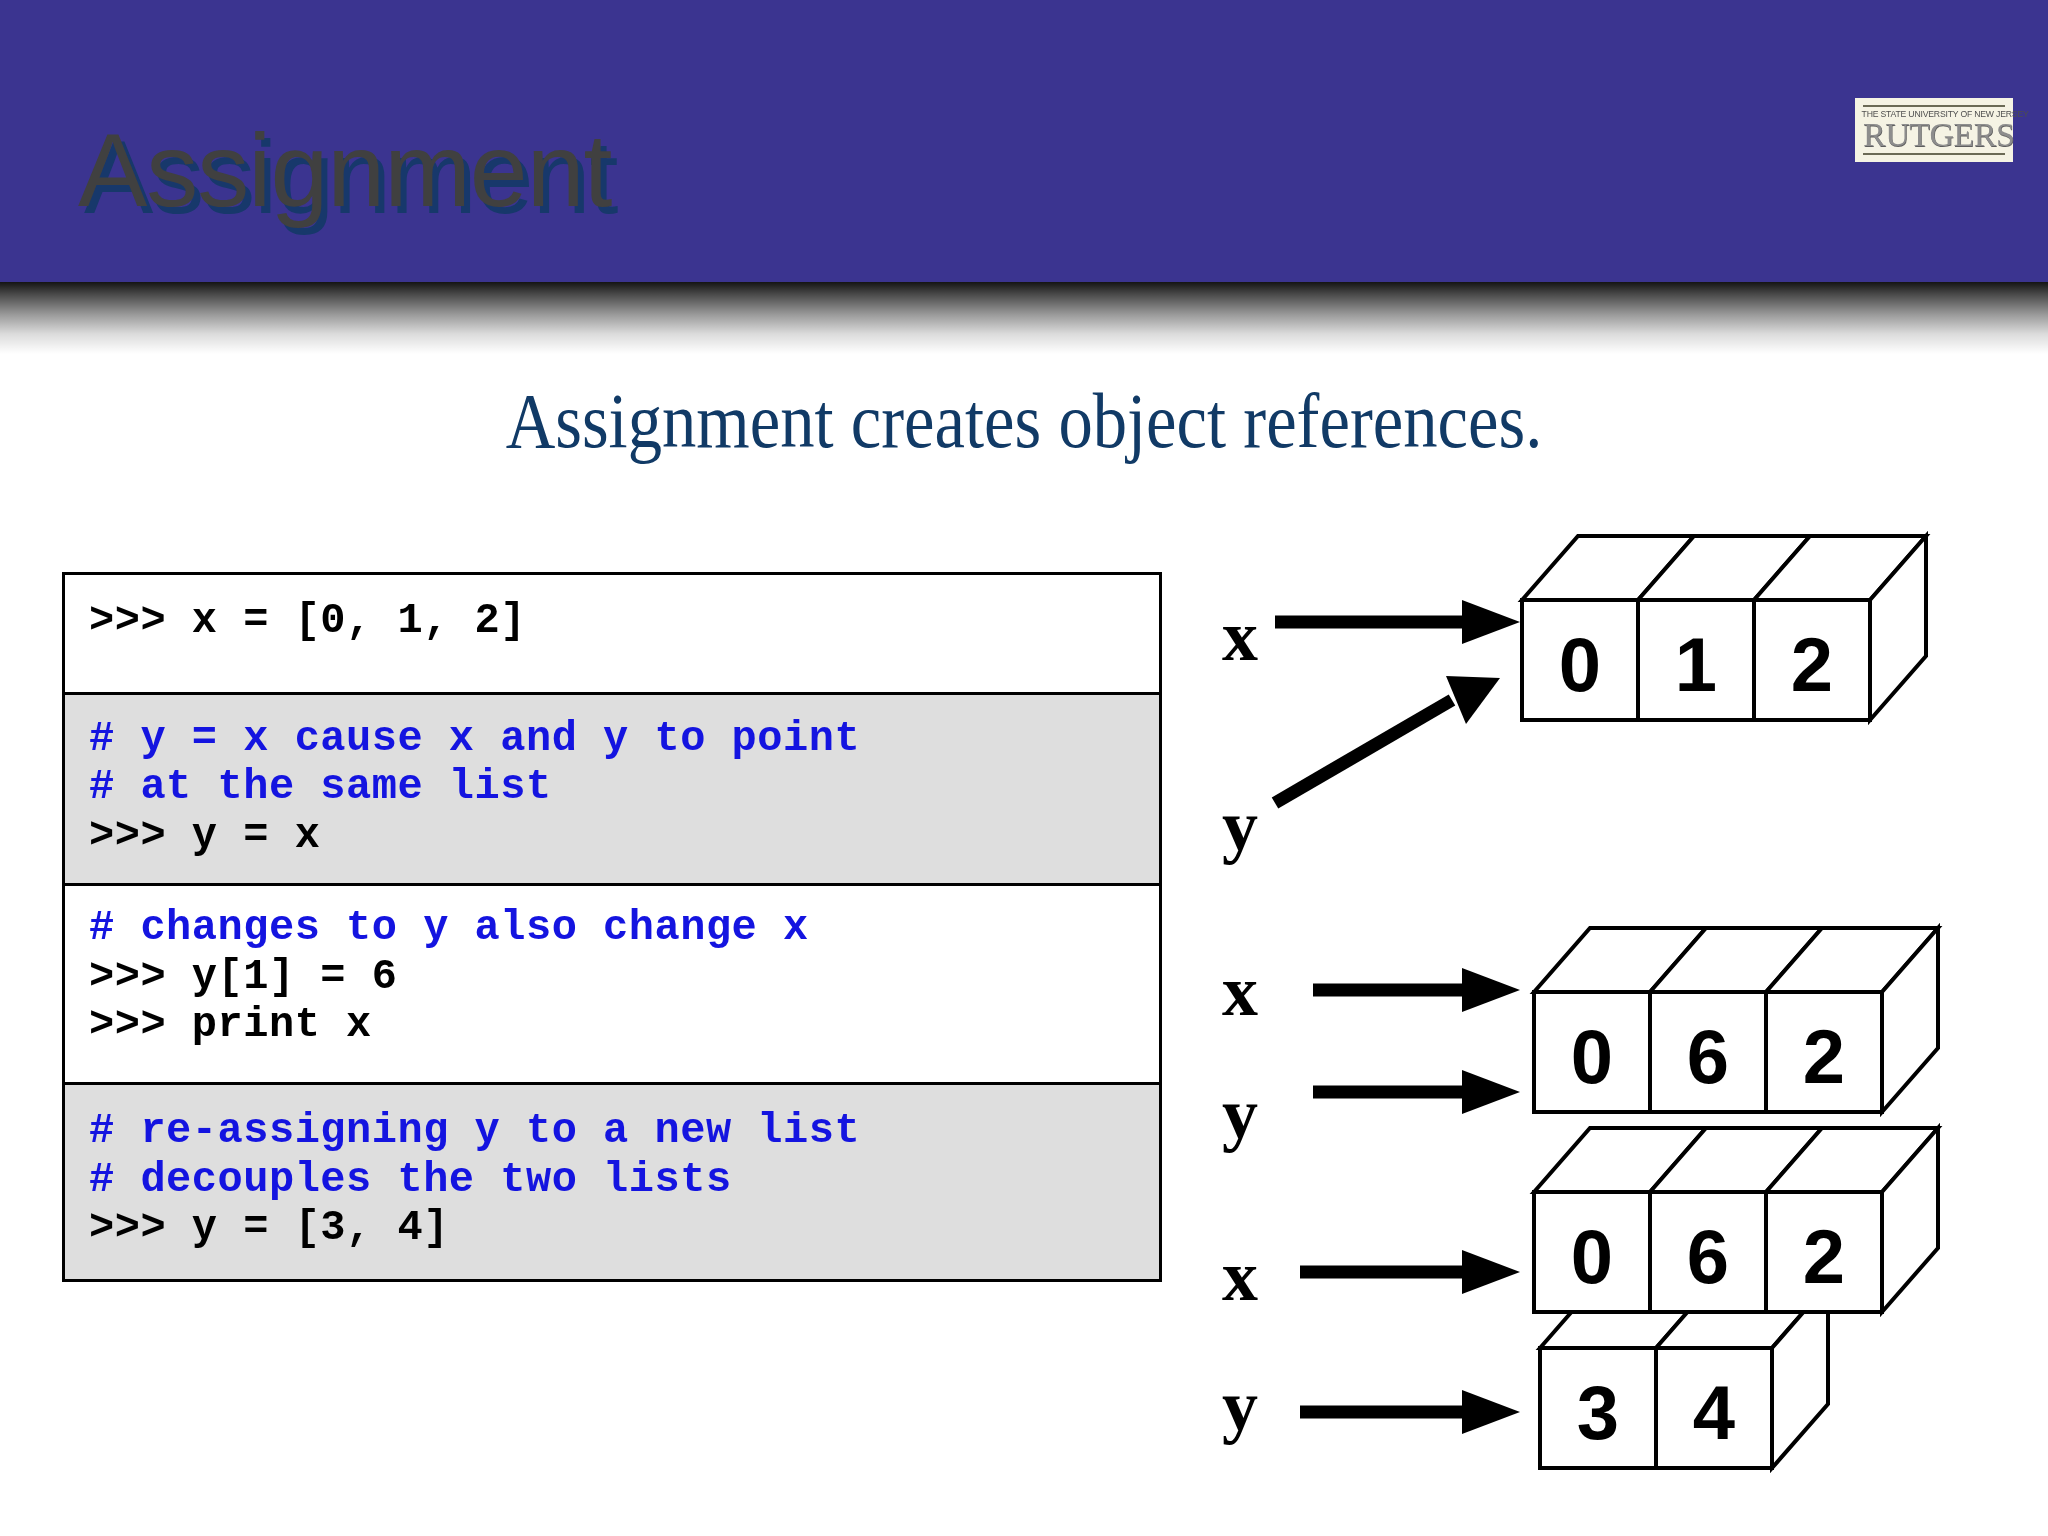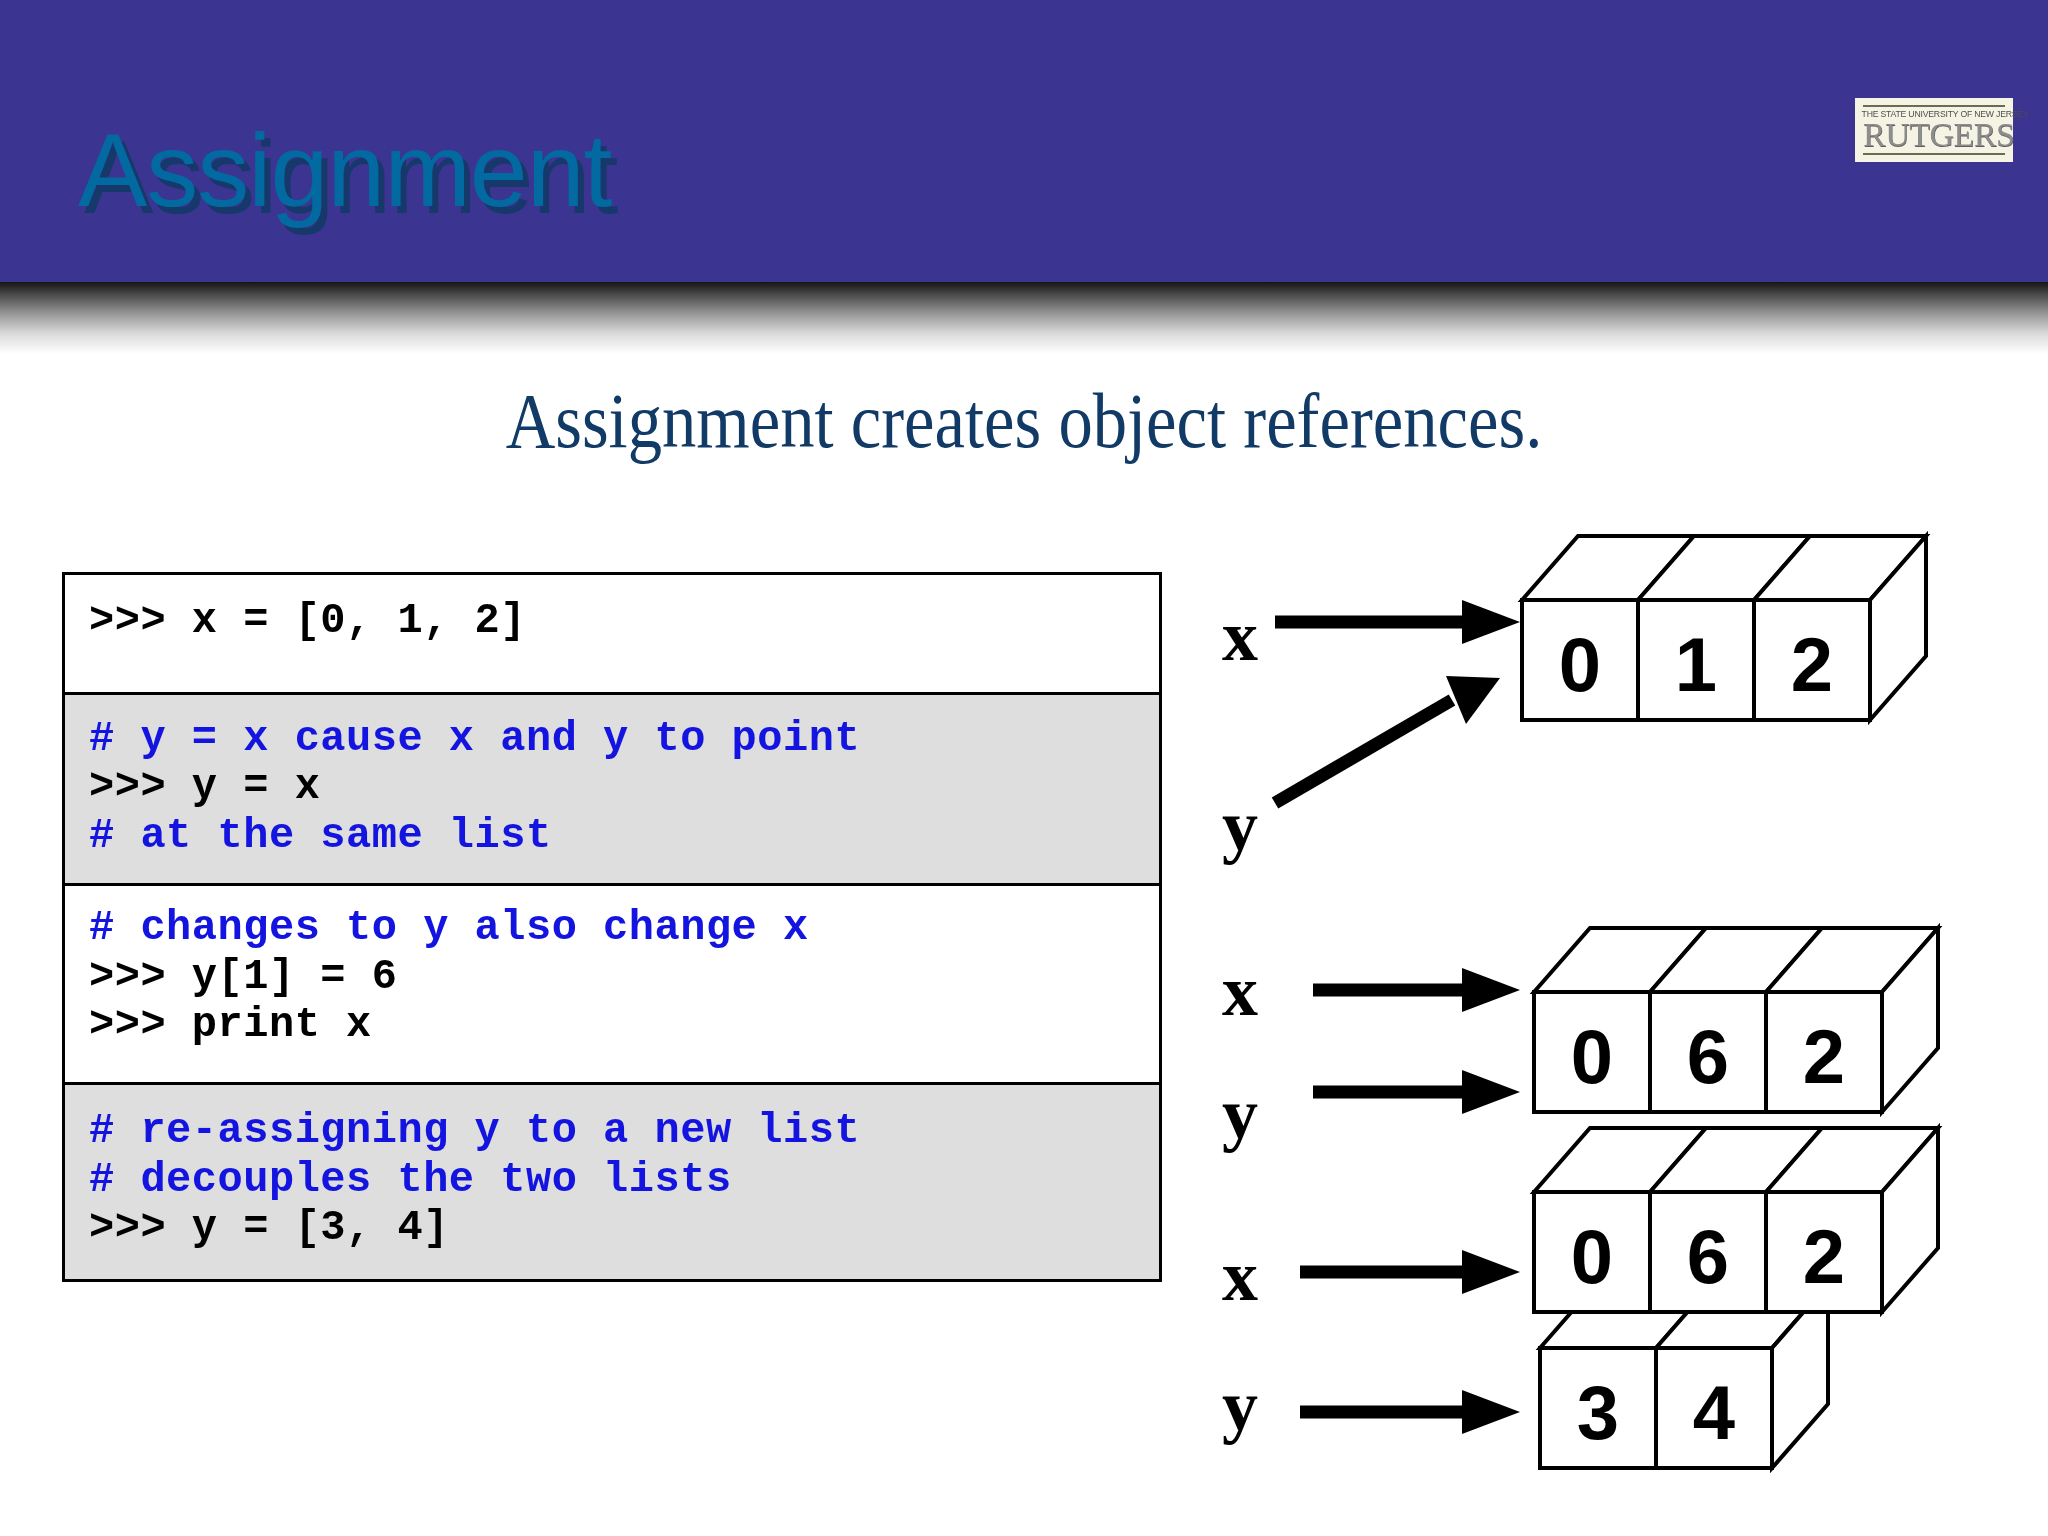--- a/index.html
+++ b/index.html
@@ -36,21 +36,21 @@
                 rgba(0,0,0,0.00) 100%);
   }
   #slide-title {
     position: absolute;
     left: 78px;
     top: 118px;
     font-family: "Liberation Sans", sans-serif;
     font-size: 104px;
     font-weight: normal;
     letter-spacing: -1px;
-    color: #0369a1;
+    color: #404040;
     text-shadow: 6px 7px 0px #17386b;
     white-space: nowrap;
     line-height: 1;
   }
 
   
   #rutgers-logo {
     position: absolute;
     left: 1855px;
     top: 98px;
@@ -204,21 +204,21 @@
   <div id="rutgers-rule-top"></div>
   <div id="rutgers-tagline">THE STATE UNIVERSITY OF NEW JERSEY</div>
   <div id="rutgers-wordmark">RUTGERS</div>
   <div id="rutgers-rule-bottom"></div>
 </div>
 
 <div id="subtitle">Assignment creates object references.</div>
 
 <div id="code-panel">
   <div class="code-block plain" id="block-0"><span class="code-line stmt">&gt;&gt;&gt; x = [0, 1, 2]</span></div>
-  <div class="code-block shaded" id="block-1"><span class="code-line comment"># y = x cause x and y to point</span><span class="code-line stmt">&gt;&gt;&gt; y = x</span><span class="code-line comment"># at the same list</span></div>
+  <div class="code-block shaded" id="block-1"><span class="code-line comment"># y = x cause x and y to point</span><span class="code-line comment"># at the same list</span><span class="code-line stmt">&gt;&gt;&gt; y = x</span></div>
   <div class="code-block plain" id="block-2"><span class="code-line comment"># changes to y also change x</span><span class="code-line stmt">&gt;&gt;&gt; y[1] = 6</span><span class="code-line stmt">&gt;&gt;&gt; print x</span></div>
   <div class="code-block shaded" id="block-3"><span class="code-line comment"># re-assigning y to a new list</span><span class="code-line comment"># decouples the two lists</span><span class="code-line stmt">&gt;&gt;&gt; y = [3, 4]</span></div>
 </div>
 
 <div class="var-label" id="var-x-1">x</div>
 <div class="var-label" id="var-y-1">y</div>
 <div class="var-label" id="var-x-2">x</div>
 <div class="var-label" id="var-y-2">y</div>
 <div class="var-label" id="var-x-3">x</div>
 <div class="var-label" id="var-y-3">y</div>

